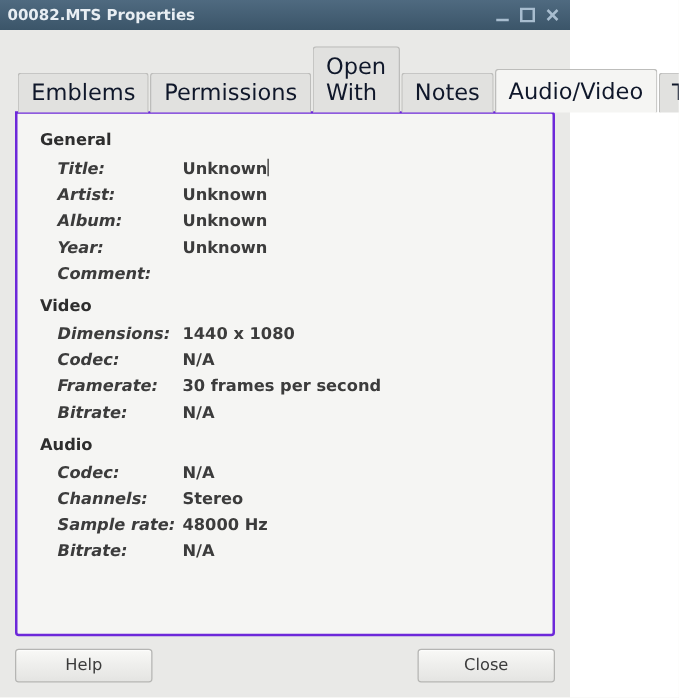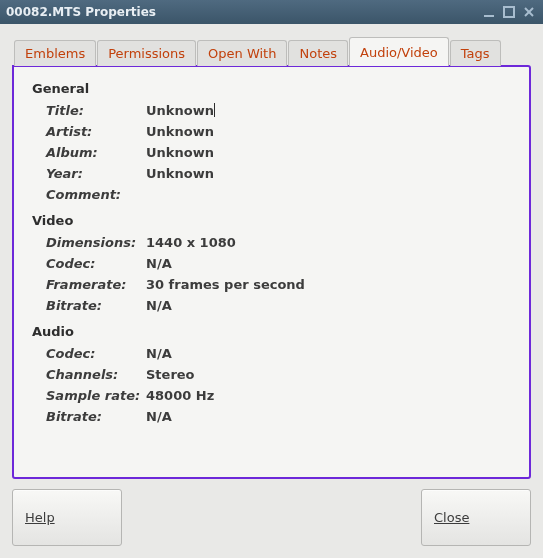--- a/index.html
+++ b/index.html
@@ -6,21 +6,21 @@
     margin: 0;
     padding: 0;
     width: 543px;
     height: 558px;
     font-family: "DejaVu Sans", "Liberation Sans", Arial, sans-serif;
     font-size: 13px;
     color: #3c3c3c;
     overflow: hidden;
   }
   .window {
-    width: 543px;
+    width: 456px;
     height: 558px;
     background: #e9e9e7;
     display: flex;
     flex-direction: column;
     box-sizing: border-box;
   }
   
   .titlebar {
     height: 24px;
     background: linear-gradient(to bottom, #4f6a80, #3b5569);
@@ -70,22 +70,22 @@
     padding-left: 2px;
     position: relative;
     z-index: 2;
   }
   .tab {
     padding: 5px 10px 5px 10px;
     border: 1px solid #bdbdbb;
     border-bottom: none;
     border-radius: 3px 3px 0 0;
     background: #e9e9e7;
-    color: #c2410c;
-    font-size: 13px;
+    color: #0f172a;
+    font-size: 18px;
     cursor: pointer;
     position: relative;
     top: 1px;
   }
   .tab.active {
     background: #f5f5f3;
     top: 1px;
     padding-top: 7px;
     padding-bottom: 6px;
     z-index: 3;
@@ -142,30 +142,29 @@
   }
 
   
   .button-row {
     display: flex;
     justify-content: space-between;
     padding-top: 10px;
   }
   .btn {
     min-width: 84px;
-    padding: 20px 12px;
+    padding: 5px 12px;
     border: 1px solid #b5b5b3;
     border-radius: 3px;
     background: linear-gradient(to bottom, #f8f8f6, #e4e4e2);
     color: #3c3c3c;
-    text-align: left;
+    text-align: center;
     font-size: 13px;
     cursor: pointer;
     box-shadow: inset 0 1px 0 rgba(255,255,255,0.6);
-    text-decoration: underline;
   }
 </style>
 </head>
 <body>
 
 <div class="window">
 
   <div class="titlebar">
     <div class="title">00082.MTS Properties</div>
     <div class="win-controls">

